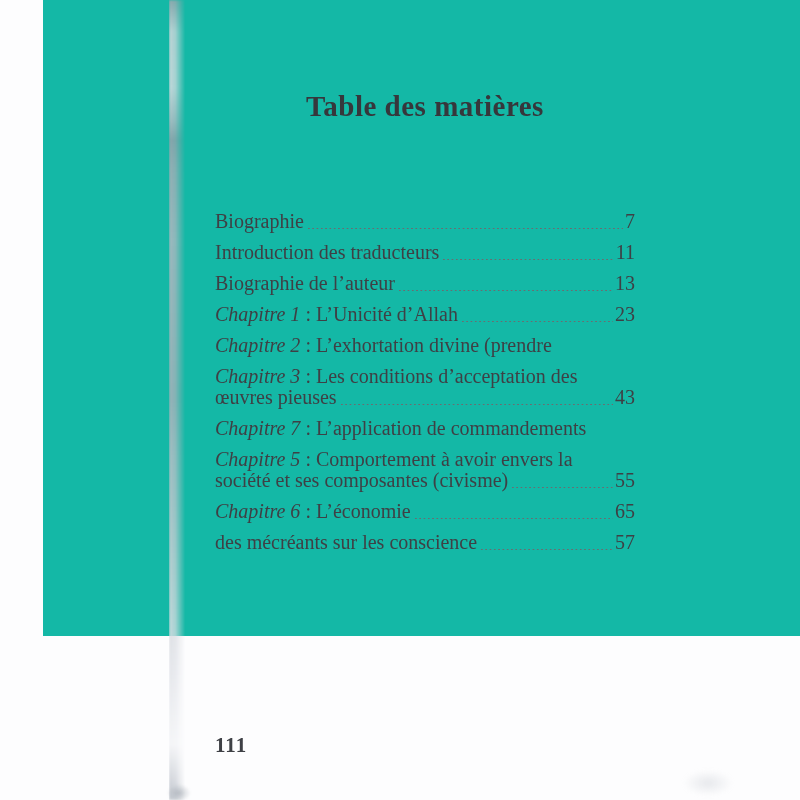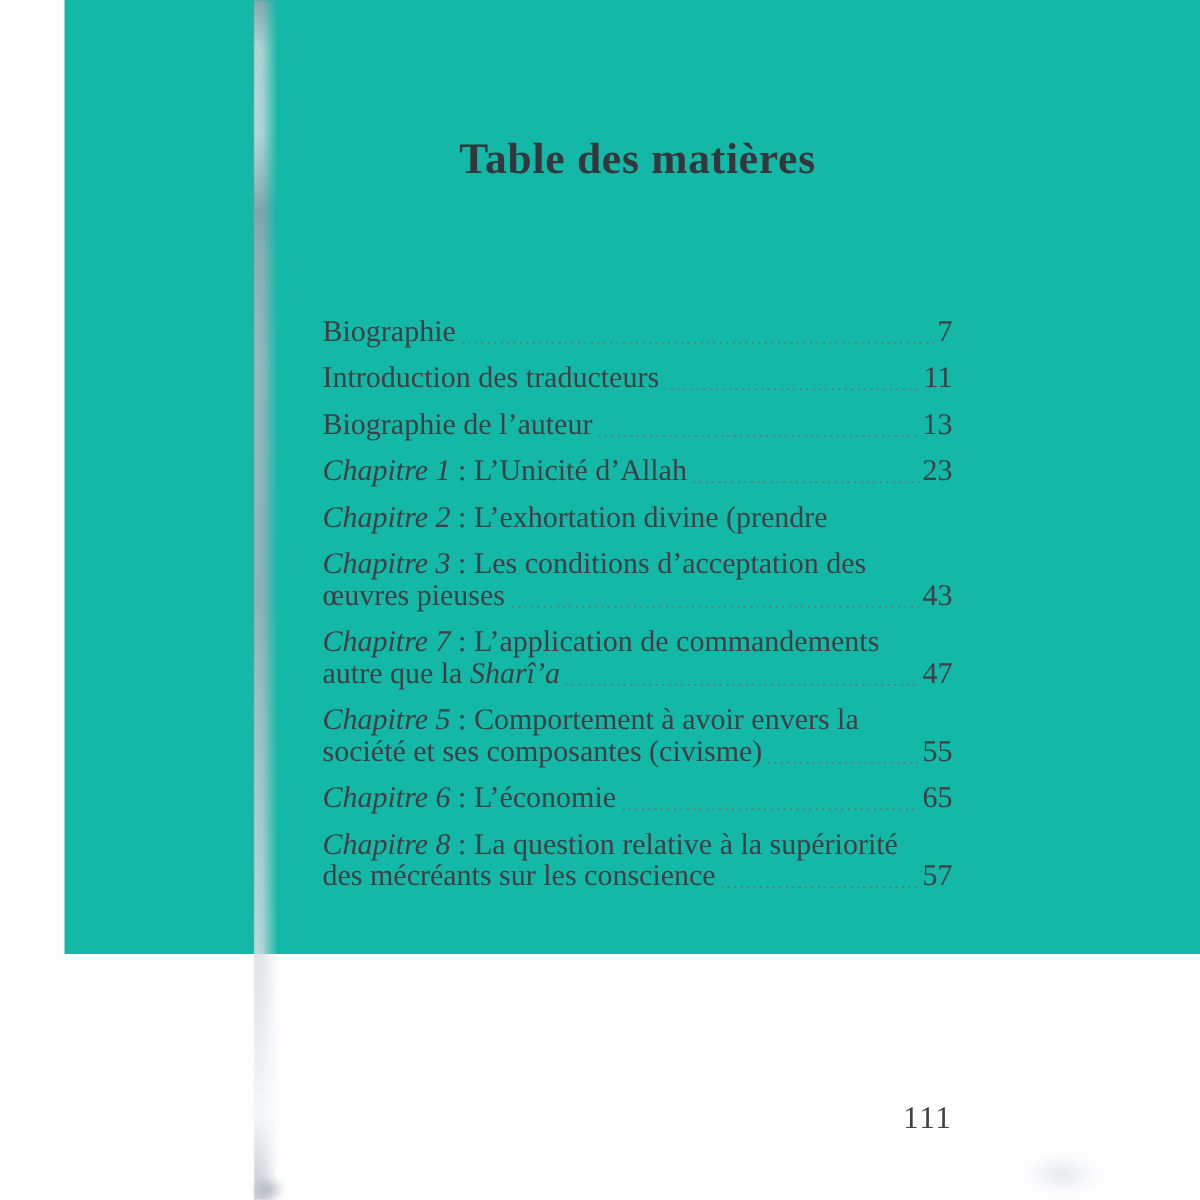--- a/index.html
+++ b/index.html
@@ -102,23 +102,24 @@
   }
   .pg {
     flex: 0 0 auto;
     font-size: 20px;
   }
   .folio {
     position: absolute;
     top: 733px;
     left: 0;
     width: 100%;
-    text-align: right;
+    text-align: left;
     font-size: 21px;
     letter-spacing: 1px;
+    font-weight: bold;
   }
   
   .smudge-bottom-left {
     position: absolute;
     left: 124px;
     top: 784px;
     width: 24px;
     height: 18px;
     border-radius: 50%;
     background: radial-gradient(ellipse at center, rgba(150,158,168,.55), rgba(150,158,168,0) 70%);
@@ -180,43 +181,37 @@
         <div class="toc-entry">
           <div class="toc-line"><span class="line-text"><span class="it">Chapitre 3</span><span> : Les conditions d’acceptation des</span></span></div>
           <div class="toc-line last">
             <span class="line-text"><span>œuvres pieuses</span></span>
             <span class="dots"></span>
             <span class="pg">43</span>
           </div>
         </div>
         <div class="toc-entry">
           <div class="toc-line"><span class="line-text"><span class="it">Chapitre 7</span><span> : L’application de commandements</span></span></div>
-          <div class="toc-line last">
-            <span class="line-text"><span>autre que la </span><span class="it">Sharî’a</span></span>
-            <span class="dots"></span>
-            <span class="pg">47</span>
-          </div>
         </div>
         <div class="toc-entry">
           <div class="toc-line"><span class="line-text"><span class="it">Chapitre 5</span><span> : Comportement à avoir envers la</span></span></div>
           <div class="toc-line last">
             <span class="line-text"><span>société et ses composantes (civisme)</span></span>
             <span class="dots"></span>
             <span class="pg">55</span>
           </div>
         </div>
         <div class="toc-entry">
           <div class="toc-line last">
             <span class="line-text"><span class="it">Chapitre 6</span><span> : L’économie</span></span>
             <span class="dots"></span>
             <span class="pg">65</span>
           </div>
         </div>
         <div class="toc-entry">
-          <div class="toc-line"><span class="line-text"><span class="it">Chapitre 8</span><span> : La question relative à la supériorité</span></span></div>
           <div class="toc-line last">
             <span class="line-text"><span>des mécréants sur les conscience</span></span>
             <span class="dots"></span>
             <span class="pg">57</span>
           </div>
         </div>
       </div>
     <div class="folio">111</div>
   </div>
 </div>

